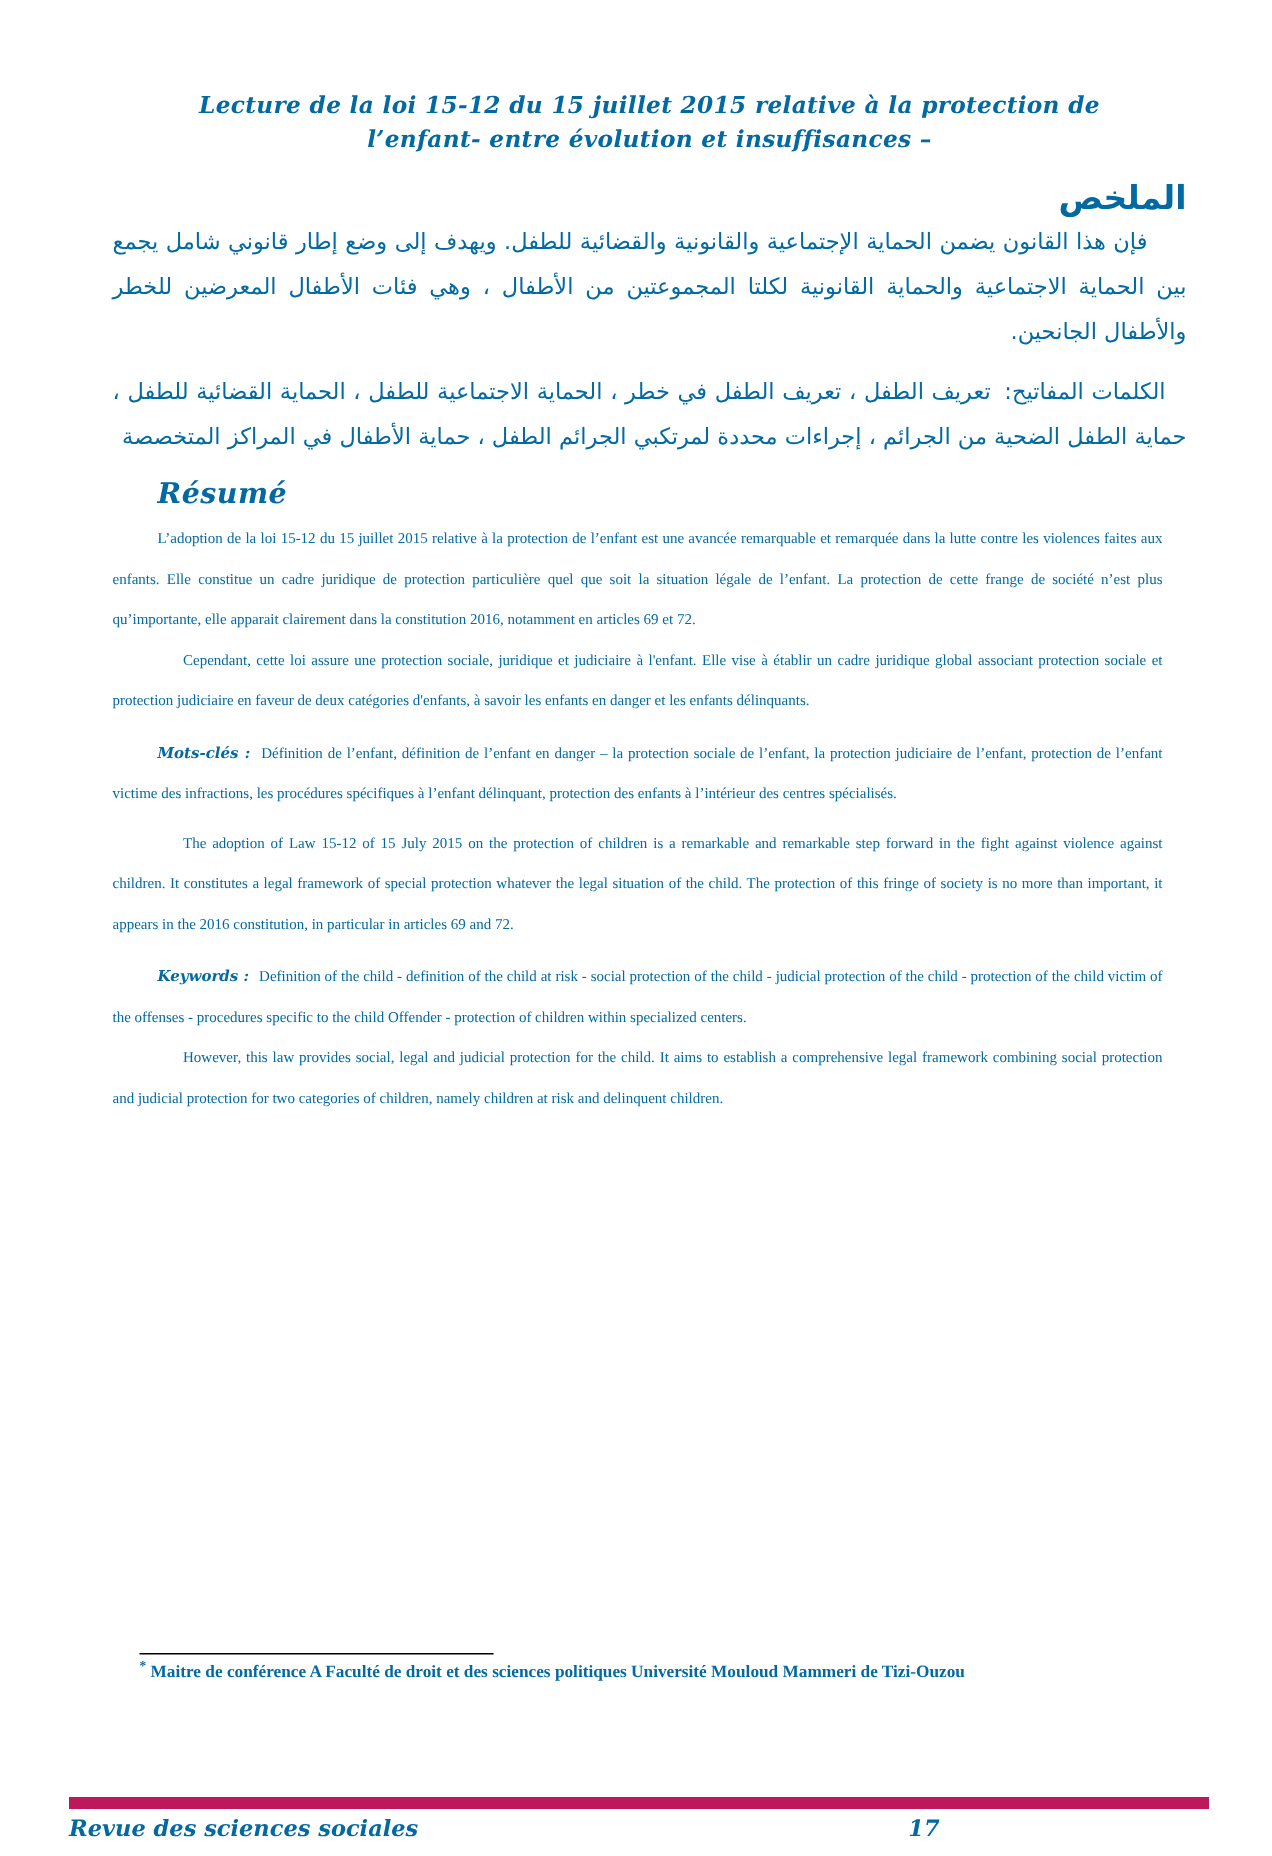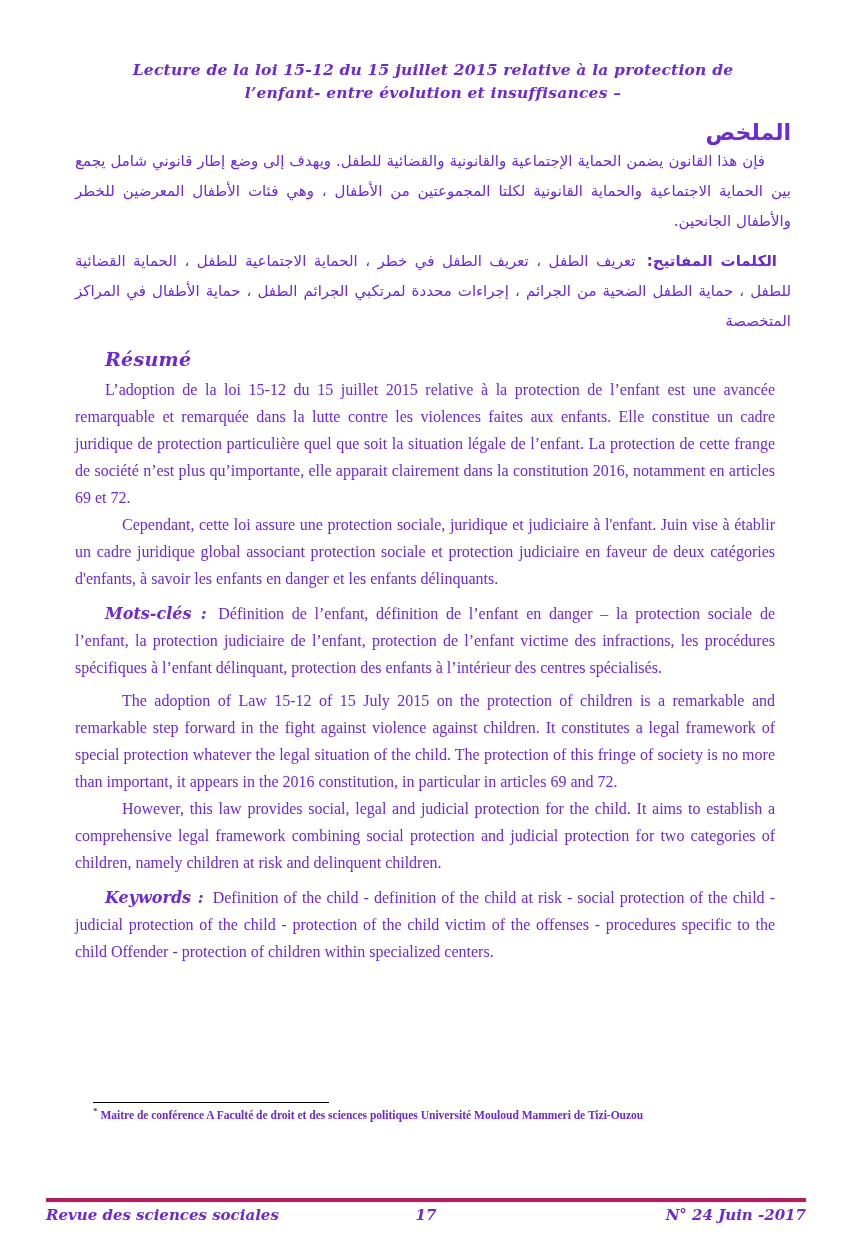--- a/index.html
+++ b/index.html
@@ -1,21 +1,21 @@
 <!DOCTYPE html>
 <html lang="fr"><head>
 <meta charset="utf-8">
 <style>
   html, body { margin: 0; padding: 0; background: #ffffff; }
   .page {
     position: relative;
     width: 848px;
     height: 1237px;
     background: #ffffff;
-    color: #6d28d9;
+    color: #0369a1;
     font-family: "Liberation Serif", serif;
     overflow: hidden;
   }
   .content {
     position: absolute;
     left: 75px;
     top: 0;
     width: 716px;
   }
   .page-title {
@@ -46,36 +46,36 @@
   }
   .ar-para {
     font-size: 15px;
     line-height: 30px;
     text-align: justify;
     text-indent: 26px;
     margin: 0;
   }
   .ar-para.first { margin-top: 10px; }
   .ar-kw { margin-top: 10px; text-indent: 14px; }
-  .ar-kw-label { font-weight: bold; padding-inline-end: 4px; }
+  .ar-kw-label { font-weight: normal; padding-inline-end: 4px; }
 
   
   .section-heading {
     margin: 12px 0 0 30px;
     font-family: "DejaVu Serif", serif;
     font-style: italic;
     font-weight: bold;
     font-size: 19px;
     letter-spacing: 0.3px;
     line-height: 22px;
   }
   .section-heading.abstract { margin-top: 14px; }
   .body-para {
     margin: 6px 16px 0 0;
-    font-size: 16px;
+    font-size: 10px;
     line-height: 27px;
     text-align: justify;
   }
   .body-para.cont { margin-top: 0; }
   .indent-1 { text-indent: 30px; }
   .indent-2 { text-indent: 47px; }
   .kw-para { margin-top: 8px; text-indent: 30px; }
   .kw-label {
     font-family: "DejaVu Serif", serif;
     font-style: italic;
@@ -102,21 +102,21 @@
     line-height: 15px;
   }
   .footnote-text sup { font-size: 9px; line-height: 0; }
 
   
   .footer {
     position: absolute;
     left: 46px;
     top: 1198px;
     width: 760px;
-    border-top: 4px solid #be185d;
+    border-top: 8px solid #be185d;
     padding-top: 4px;
     display: flex;
     align-items: flex-start;
     font-family: "DejaVu Serif", serif;
     font-style: italic;
     font-weight: bold;
     font-size: 15px;
   }
   .footer-left  { flex: 1; text-align: left; }
   .footer-center{ flex: 1; text-align: center; }
@@ -138,45 +138,44 @@
 
     <p class="ar ar-para ar-kw" dir="rtl">
       <span class="ar-kw-label">الكلمات المفاتيح:</span>
       <span>تعريف الطفل ، تعريف الطفل في خطر ، الحماية الاجتماعية للطفل ، الحماية القضائية للطفل ، حماية الطفل الضحية من الجرائم ، إجراءات محددة لمرتكبي الجرائم الطفل ، حماية الأطفال في المراكز المتخصصة</span>
     </p>
 
     <div class="section-heading">Résumé</div>
 
     <p class="body-para indent-1">L’adoption de la loi 15-12 du 15 juillet 2015 relative à la protection de l’enfant est une avancée remarquable et remarquée dans la lutte contre les violences faites aux enfants. Elle constitue un cadre juridique de protection particulière quel que soit la situation légale de l’enfant.  La protection de cette frange de société n’est plus qu’importante, elle apparait clairement dans la constitution 2016, notamment en articles 69 et 72.</p>
 
-    <p class="body-para cont indent-2">Cependant, cette loi assure une protection sociale, juridique et judiciaire à l'enfant. Juin vise à établir un cadre juridique global associant protection sociale et protection judiciaire en faveur de deux catégories d'enfants, à savoir les enfants en danger et les enfants délinquants.</p>
+    <p class="body-para cont indent-2">Cependant, cette loi assure une protection sociale, juridique et judiciaire à l'enfant. Elle vise à établir un cadre juridique global associant protection sociale et protection judiciaire en faveur de deux catégories d'enfants, à savoir les enfants en danger et les enfants délinquants.</p>
 
     <p class="body-para kw-para">
       <span class="kw-label">Mots-clés :</span>
       <span>Définition de l’enfant, définition de l’enfant en danger – la protection sociale de l’enfant,  la protection judiciaire de l’enfant, protection de l’enfant victime des infractions, les procédures spécifiques à l’enfant délinquant, protection des enfants à l’intérieur des centres spécialisés.</span>
     </p>
 
 
     <p class="body-para indent-2">The adoption of Law 15-12 of 15 July 2015 on the protection of children is a remarkable and remarkable step forward in the fight against violence against children. It constitutes a legal framework of special protection whatever the legal situation of the child. The protection of this fringe of society is no more than important, it appears in the 2016 constitution, in particular in articles 69 and 72.</p>
 
-    <p class="body-para cont indent-2">However, this law provides social, legal and judicial protection for the child. It aims to establish a comprehensive legal framework combining social protection and judicial protection for two categories of children, namely children at risk and delinquent children.</p>
-
     <p class="body-para kw-para">
       <span class="kw-label">Keywords :</span>
       <span>Definition of the child - definition of the child at risk - social protection of the child - judicial protection of the child - protection of the child victim of the offenses - procedures specific to the child Offender - protection of children within specialized centers.</span>
     </p>
+
+    <p class="body-para cont indent-2">However, this law provides social, legal and judicial protection for the child. It aims to establish a comprehensive legal framework combining social protection and judicial protection for two categories of children, namely children at risk and delinquent children.</p>
 
   </div>
 
   <div class="footnote">
     <div class="footnote-rule"></div>
     <div class="footnote-text">
       <sup>*</sup>
       <span>Maitre de conférence A Faculté de droit et des sciences politiques Université Mouloud Mammeri de Tizi-Ouzou</span>
     </div>
   </div>
 
   <div class="footer">
     <span class="footer-left">Revue des sciences sociales</span>
     <span class="footer-center">17</span>
-    <span class="footer-right">N° 24 Juin -2017</span>
   </div>
 </div>
 
 </body></html>

